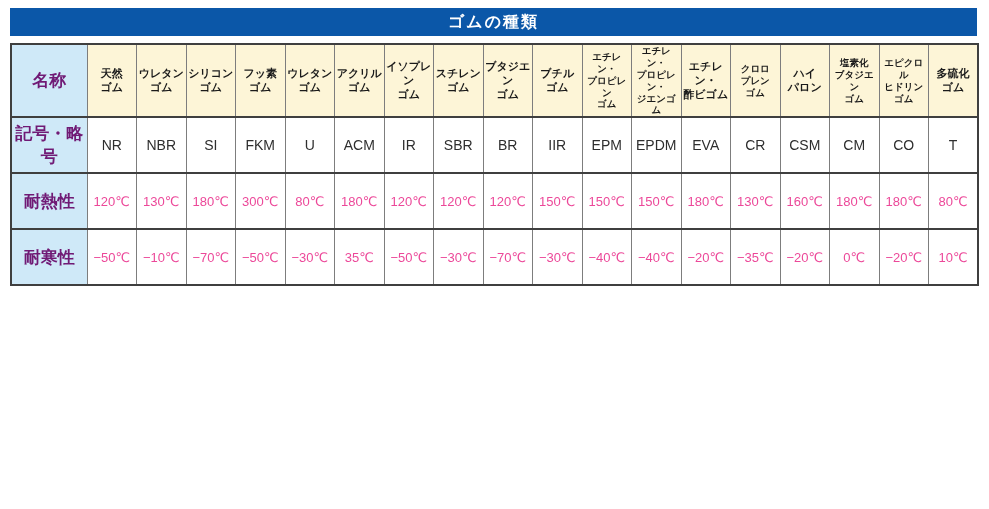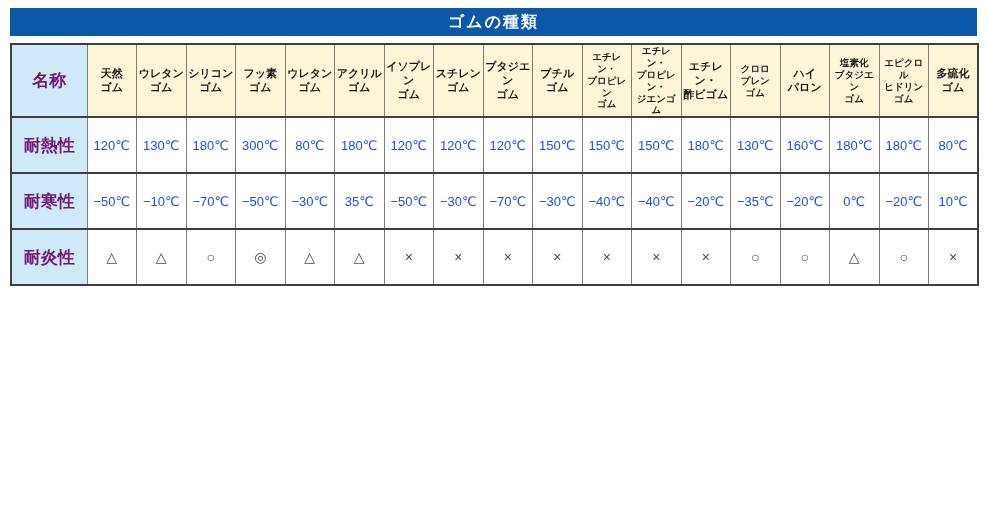--- a/index.html
+++ b/index.html
@@ -35,21 +35,21 @@
     background: var(--label-blue, #cfe9f8);
     font-weight: bold; font-size: 17px; color: #701a75;
   }
   .name-cell {
     background: var(--header-cream, #fdf5d7);
     font-weight: bold; font-size: 11px; line-height: 1.25;
     color: #1a1a1a; white-space: pre-line;
   }
   .name-cell.small { font-size: 9.5px; line-height: 1.25; }
   .code-cell { font-size: 14px; color: #2e2e2e; }
-  .temp-cell { font-size: 13px; color: #1d4ed8; }
+  .temp-cell { font-size: 13px; color: #ec4899; }
   .sym-cell  { font-size: 14px; color: #4a4a4a; }
 </style>
 </head>
 <body>
 
 <div class="page">
   <div class="title-bar">ゴムの種類</div>
   <table class="rubber">
     <colgroup id="table-cols">
         <col style="width: 76px;">
@@ -110,20 +110,41 @@
 パロン</td>
           <td class="name-cell small">塩素化
 ブタジエン
 ゴム</td>
           <td class="name-cell small">エピクロル
 ヒドリン
 ゴム</td>
           <td class="name-cell">多硫化
 ゴム</td>
         </tr>
+        <tr class="row-symbol">
+          <td class="label-cell">記号・略号</td>
+          <td class="code-cell">NR</td>
+          <td class="code-cell">NBR</td>
+          <td class="code-cell">SI</td>
+          <td class="code-cell">FKM</td>
+          <td class="code-cell">U</td>
+          <td class="code-cell">ACM</td>
+          <td class="code-cell">IR</td>
+          <td class="code-cell">SBR</td>
+          <td class="code-cell">BR</td>
+          <td class="code-cell">IIR</td>
+          <td class="code-cell">EPM</td>
+          <td class="code-cell">EPDM</td>
+          <td class="code-cell">EVA</td>
+          <td class="code-cell">CR</td>
+          <td class="code-cell">CSM</td>
+          <td class="code-cell">CM</td>
+          <td class="code-cell">CO</td>
+          <td class="code-cell">T</td>
+        </tr>
         <tr class="row-heat">
           <td class="label-cell">耐熱性</td>
           <td class="temp-cell">120℃</td>
           <td class="temp-cell">130℃</td>
           <td class="temp-cell">180℃</td>
           <td class="temp-cell">300℃</td>
           <td class="temp-cell">80℃</td>
           <td class="temp-cell">180℃</td>
           <td class="temp-cell">120℃</td>
           <td class="temp-cell">120℃</td>
@@ -152,36 +173,15 @@
           <td class="temp-cell">−30℃</td>
           <td class="temp-cell">−40℃</td>
           <td class="temp-cell">−40℃</td>
           <td class="temp-cell">−20℃</td>
           <td class="temp-cell">−35℃</td>
           <td class="temp-cell">−20℃</td>
           <td class="temp-cell">0℃</td>
           <td class="temp-cell">−20℃</td>
           <td class="temp-cell">10℃</td>
         </tr>
-        <tr class="row-flame">
-          <td class="label-cell">耐炎性</td>
-          <td class="sym-cell">△</td>
-          <td class="sym-cell">△</td>
-          <td class="sym-cell">○</td>
-          <td class="sym-cell">◎</td>
-          <td class="sym-cell">△</td>
-          <td class="sym-cell">△</td>
-          <td class="sym-cell">×</td>
-          <td class="sym-cell">×</td>
-          <td class="sym-cell">×</td>
-          <td class="sym-cell">×</td>
-          <td class="sym-cell">×</td>
-          <td class="sym-cell">×</td>
-          <td class="sym-cell">×</td>
-          <td class="sym-cell">○</td>
-          <td class="sym-cell">○</td>
-          <td class="sym-cell">△</td>
-          <td class="sym-cell">○</td>
-          <td class="sym-cell">×</td>
-        </tr>
       </tbody>
   </table>
 </div>
 
 </body></html>

